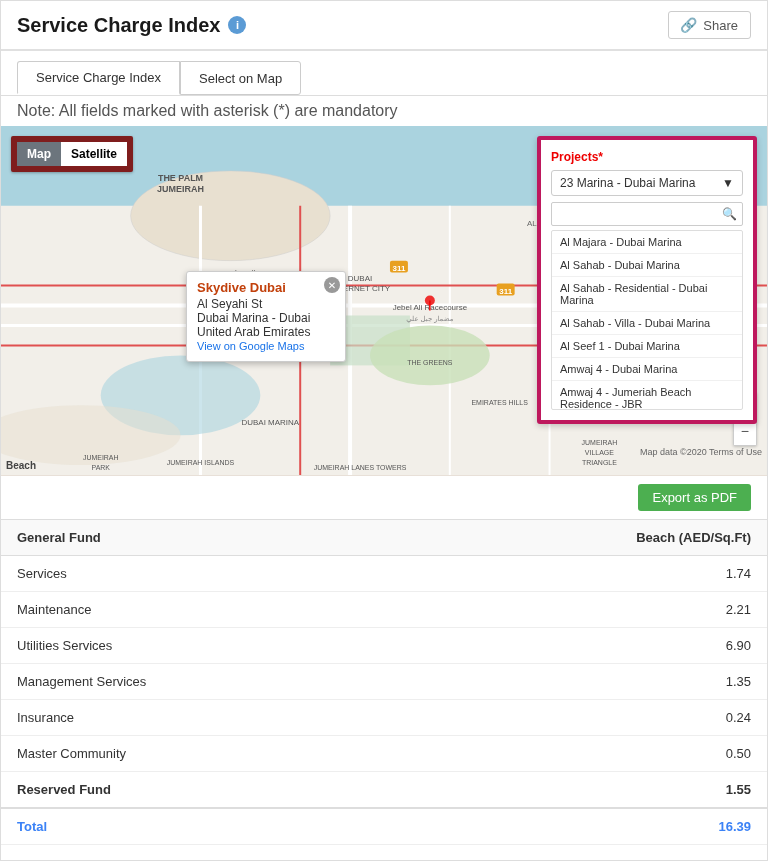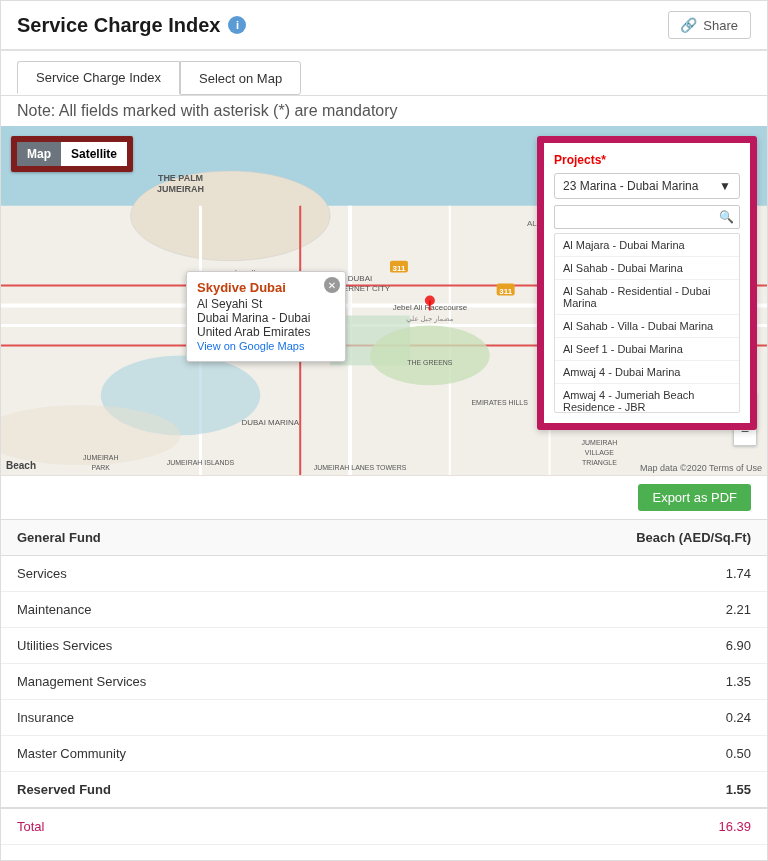--- a/index.html
+++ b/index.html
@@ -166,21 +166,21 @@
       font-size: 11px;
     }
 
     
     .projects-panel {
       position: absolute;
       top: 10px;
       right: 10px;
       z-index: 20;
       background: #fff;
-      border: 7px solid #be185d;
+      border: 4px solid #be185d;
       border-radius: 3px;
       width: 220px;
       box-shadow: 0 2px 6px rgba(0,0,0,0.2);
       padding: 10px;
     }
     .projects-label {
       font-size: 12px;
       font-weight: bold;
       margin-bottom: 6px;
       color: #333;
@@ -258,21 +258,21 @@
     .map-watermark {
       position: absolute;
       bottom: 5px;
       left: 5px;
       font-size: 10px;
       color: #444;
       font-weight: bold;
     }
     .map-attribution {
       position: absolute;
-      bottom: 3px;
+      bottom: 19px;
       right: 5px;
       font-size: 9px;
       color: #666;
     }
 
     
     .export-bar {
       display: flex;
       justify-content: flex-end;
       padding: 8px 16px;
@@ -302,22 +302,22 @@
       text-align: right;
     }
     .data-table th:first-child { text-align: left; }
     .data-table td {
       padding: 10px 16px;
       border-bottom: 1px solid #eee;
       font-size: 13px;
     }
     .data-table td:last-child { text-align: right; }
     .data-table tr.total-row td {
-      font-weight: normal;
-      color: #be185d;
+      font-weight: bold;
+      color: #3b82f6;
       border-top: 2px solid #ddd;
     }
     .data-table tr.reserved-row td {
       font-weight: bold;
     }
 
     
     .map-svg-container {
       position: absolute;
       top: 0; left: 0; right: 0; bottom: 0;

